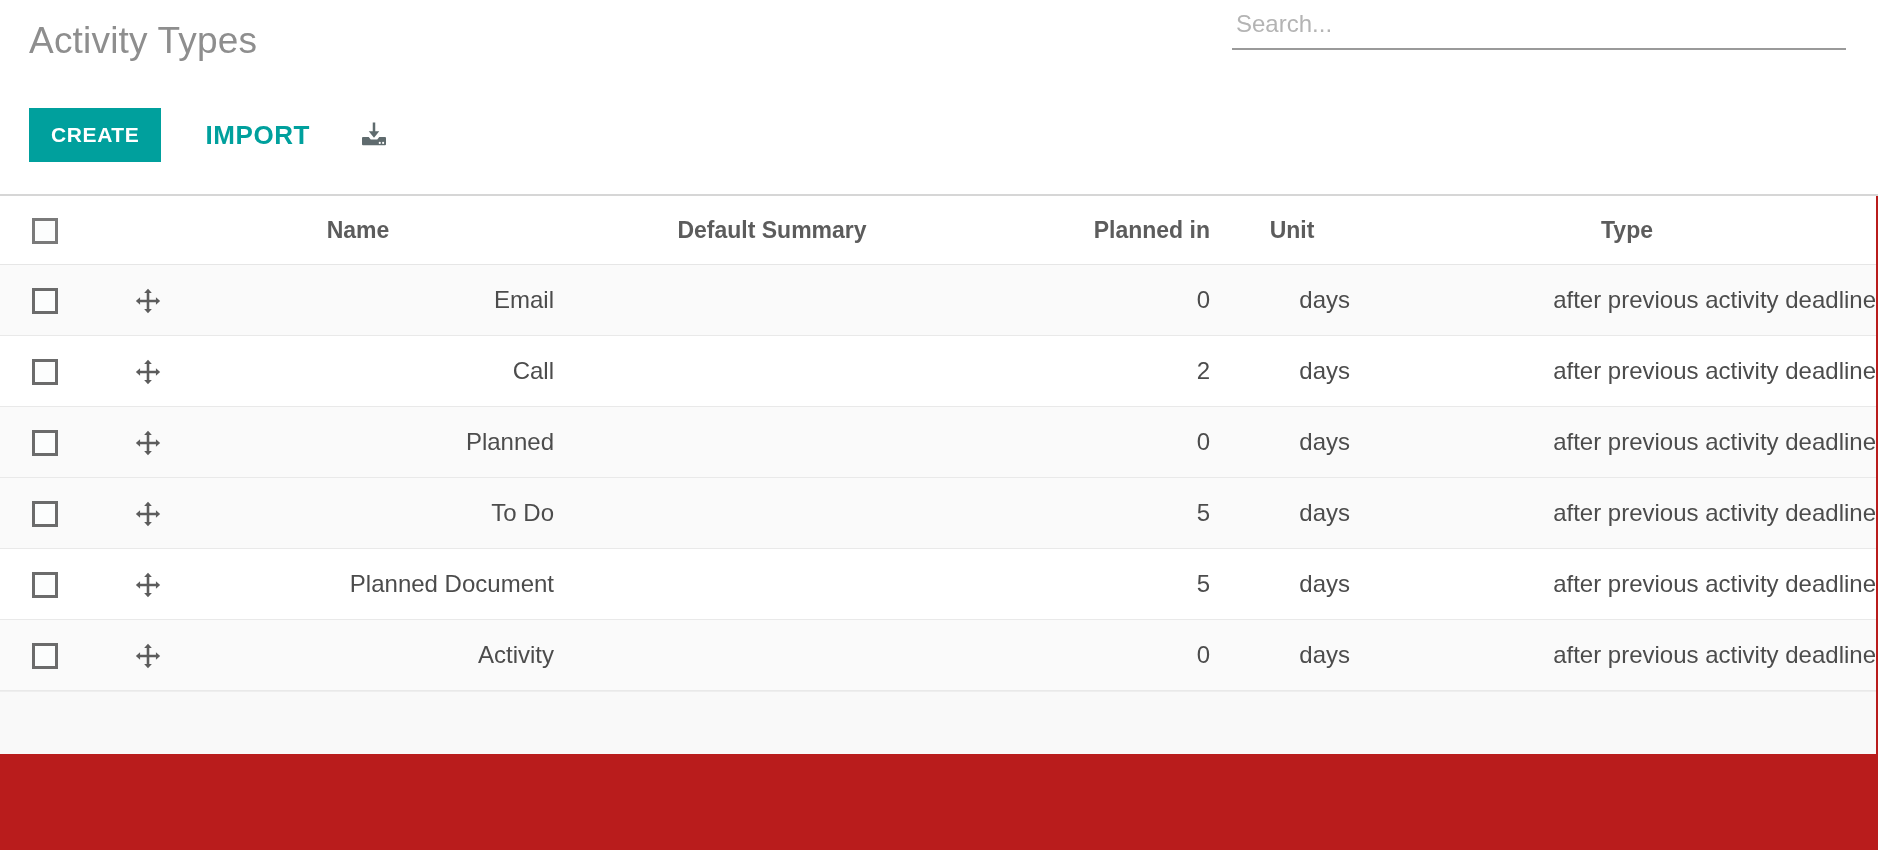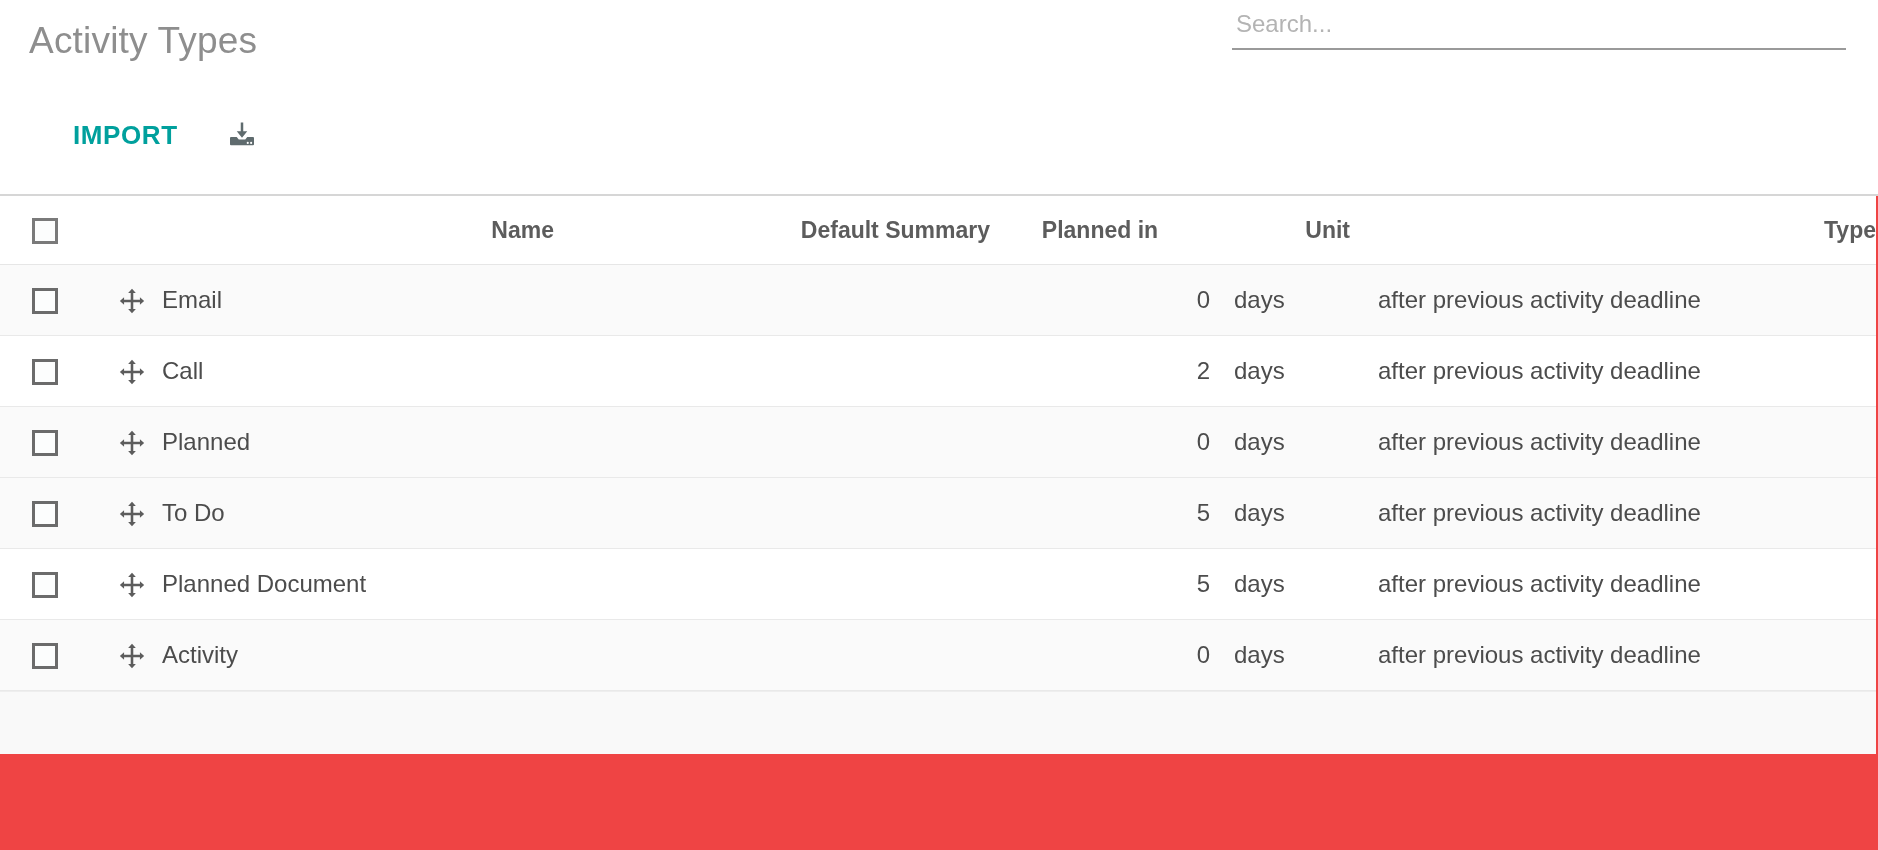--- a/index.html
+++ b/index.html
@@ -12,21 +12,21 @@
     height: 850px;
     font-family: "Liberation Sans", sans-serif;
     color: #4c4c4c;
     overflow: hidden;
   }
 
   .page {
     position: relative;
     width: 1878px;
     height: 850px;
-    background: #ef4444;
+    background: #b91c1c;
   }
 
   
   .control-panel {
     position: relative;
     height: 196px;
     box-sizing: border-box;
     border-bottom: 2px solid #d6d6d6;
     background: #ffffff;
   }
@@ -136,40 +136,41 @@
   .list-table col.c-planned { width: 220px; }
   .list-table col.c-unit    { width: 140px; }
   .list-table col.c-type    { width: 526px; }
 
   thead th {
     height: 68px;
     padding: 0;
     font-size: 23px;
     font-weight: 700;
     color: #5c5c5c;
-    text-align: right;
+    text-align: center;
     vertical-align: middle;
     background: #ffffff;
     border-bottom: 1px solid #e6e6e6;
     white-space: nowrap;
   }
-  th.th-planned { text-align: center; padding-right: 0; }
+  th.th-planned { text-align: right; padding-right: 0; }
   th.th-unit    { padding-left: 24px; }
   th.th-type    { padding-left: 28px; }
 
   tbody td {
     height: 70px;
     padding: 0;
     font-size: 24px;
     font-weight: 400;
     color: #4c4c4c;
     vertical-align: middle;
     border-top: 1px solid #e9e9e9;
     border-bottom: 1px solid #e9e9e9;
     white-space: nowrap;
+    text-align: right;
   }
   tbody tr.odd  td { background: #fafafa; }
   tbody tr.even td { background: #ffffff; }
 
   td.td-planned { text-align: right; }
   td.td-unit    { padding-left: 24px; }
   td.td-type    { padding-left: 28px; }
 
   .cell-check { text-align: left; padding-left: 0; }
 
@@ -207,20 +208,21 @@
 </head>
 <body>
 
 <div class="page">
 
   <div class="control-panel">
 
     <div class="page-title">Activity Types</div>
 
     <div class="btn-row">
+      <button class="btn-create">CREATE</button>
       <button class="btn-import">IMPORT</button>
       <button class="btn-export">
         <span>
           <svg width="30" height="30" viewBox="0 0 24 24" aria-hidden="true">
             <path d="M11 2 h2 v7 h3.2 L12 14.2 L7.8 9 H11 Z" fill="#5f6b6e"></path>
             <path d="M3.2 13.6 h4.6 l1.6 2.0 h5.2 l1.6 -2.0 h4.6 a0.8 0.8 0 0 1 0.8 0.8 v5.0 a0.8 0.8 0 0 1 -0.8 0.8 H3.2 a0.8 0.8 0 0 1 -0.8 -0.8 v-5.0 a0.8 0.8 0 0 1 0.8 -0.8 Z" fill="#5f6b6e"></path>
             <circle cx="16.6" cy="18.3" r="0.85" fill="#ffffff"></circle>
             <circle cx="19.3" cy="18.3" r="0.85" fill="#ffffff"></circle>
           </svg>
         </span>

